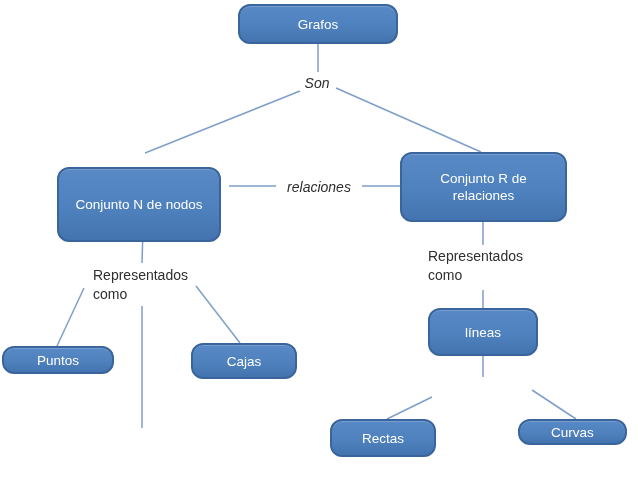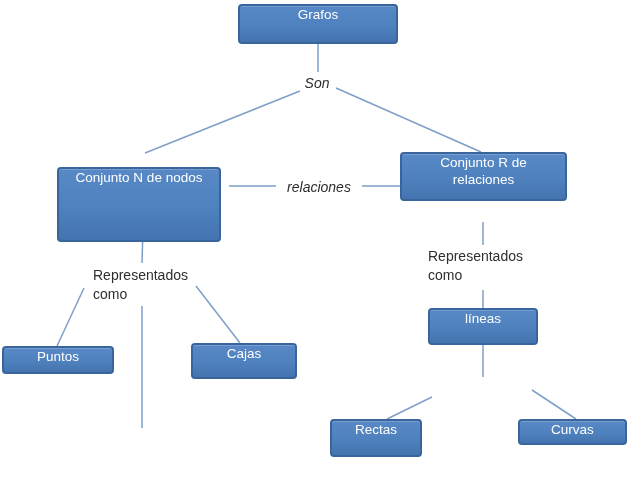--- a/index.html
+++ b/index.html
@@ -11,22 +11,22 @@
   body{font-family:"Liberation Sans",sans-serif;background:#e8e8e8;}
   .canvas{
     position:relative;width:638px;height:479px;background:var(--background);
     overflow:hidden;
   }
   .wires{position:absolute;left:0;top:0;width:638px;height:479px;}
   .wires line{stroke:var(--connector);stroke-width:1.5;fill:none;}
   .node{
     position:absolute;box-sizing:border-box;
     background:linear-gradient(180deg,var(--node-fill-top) 0%,var(--node-fill) 55%,var(--node-fill-bottom) 100%);
-    border:2px solid var(--node-border);border-radius:4px;
-    display:flex;align-items:flex-start;justify-content:center;text-align:center;
+    border:2px solid var(--node-border);border-radius:12px;
+    display:flex;align-items:center;justify-content:center;text-align:center;
     color:var(--node-text);font-size:13.5px;line-height:17px;
     box-shadow:inset 0 1px 0 rgba(255,255,255,.18);
   }
   .lbl{
     position:absolute;color:var(--label-text);font-size:14px;line-height:19px;
     white-space:pre-line;
   }
   .lbl.center{transform:translateX(-50%);text-align:center;white-space:nowrap;font-style:italic;}
 </style>
 </head>
@@ -52,38 +52,38 @@
   </svg>
 
   <div class="node" style="left:238px;top:4px;width:160px;height:40px">
     <span>Grafos</span>
   </div>
 
   <div class="node" style="left:57px;top:167px;width:164px;height:75px">
     <span>Conjunto N de nodos</span>
   </div>
 
-  <div class="node" style="left:400px;top:152px;width:167px;height:49px;padding:0 32px">
+  <div class="node" style="left:400px;top:152px;width:167px;height:70px;padding:0 32px">
     <span>Conjunto R de relaciones</span>
   </div>
 
   <div class="node" style="left:2px;top:346px;width:112px;height:28px">
     <span>Puntos</span>
   </div>
 
   <div class="node" style="left:191px;top:343px;width:106px;height:36px">
     <span>Cajas</span>
   </div>
 
 
-  <div class="node" style="left:428px;top:308px;width:110px;height:37px">
+  <div class="node" style="left:428px;top:308px;width:110px;height:48px">
     <span>líneas</span>
   </div>
 
-  <div class="node" style="left:330px;top:419px;width:92px;height:38px">
+  <div class="node" style="left:330px;top:419px;width:106px;height:38px">
     <span>Rectas</span>
   </div>
 
   <div class="node" style="left:518px;top:419px;width:109px;height:26px">
     <span>Curvas</span>
   </div>
 
   <div class="lbl center" style="left:317px;top:74px">Son</div>
 
   <div class="lbl center" style="left:319px;top:178px">relaciones</div>

